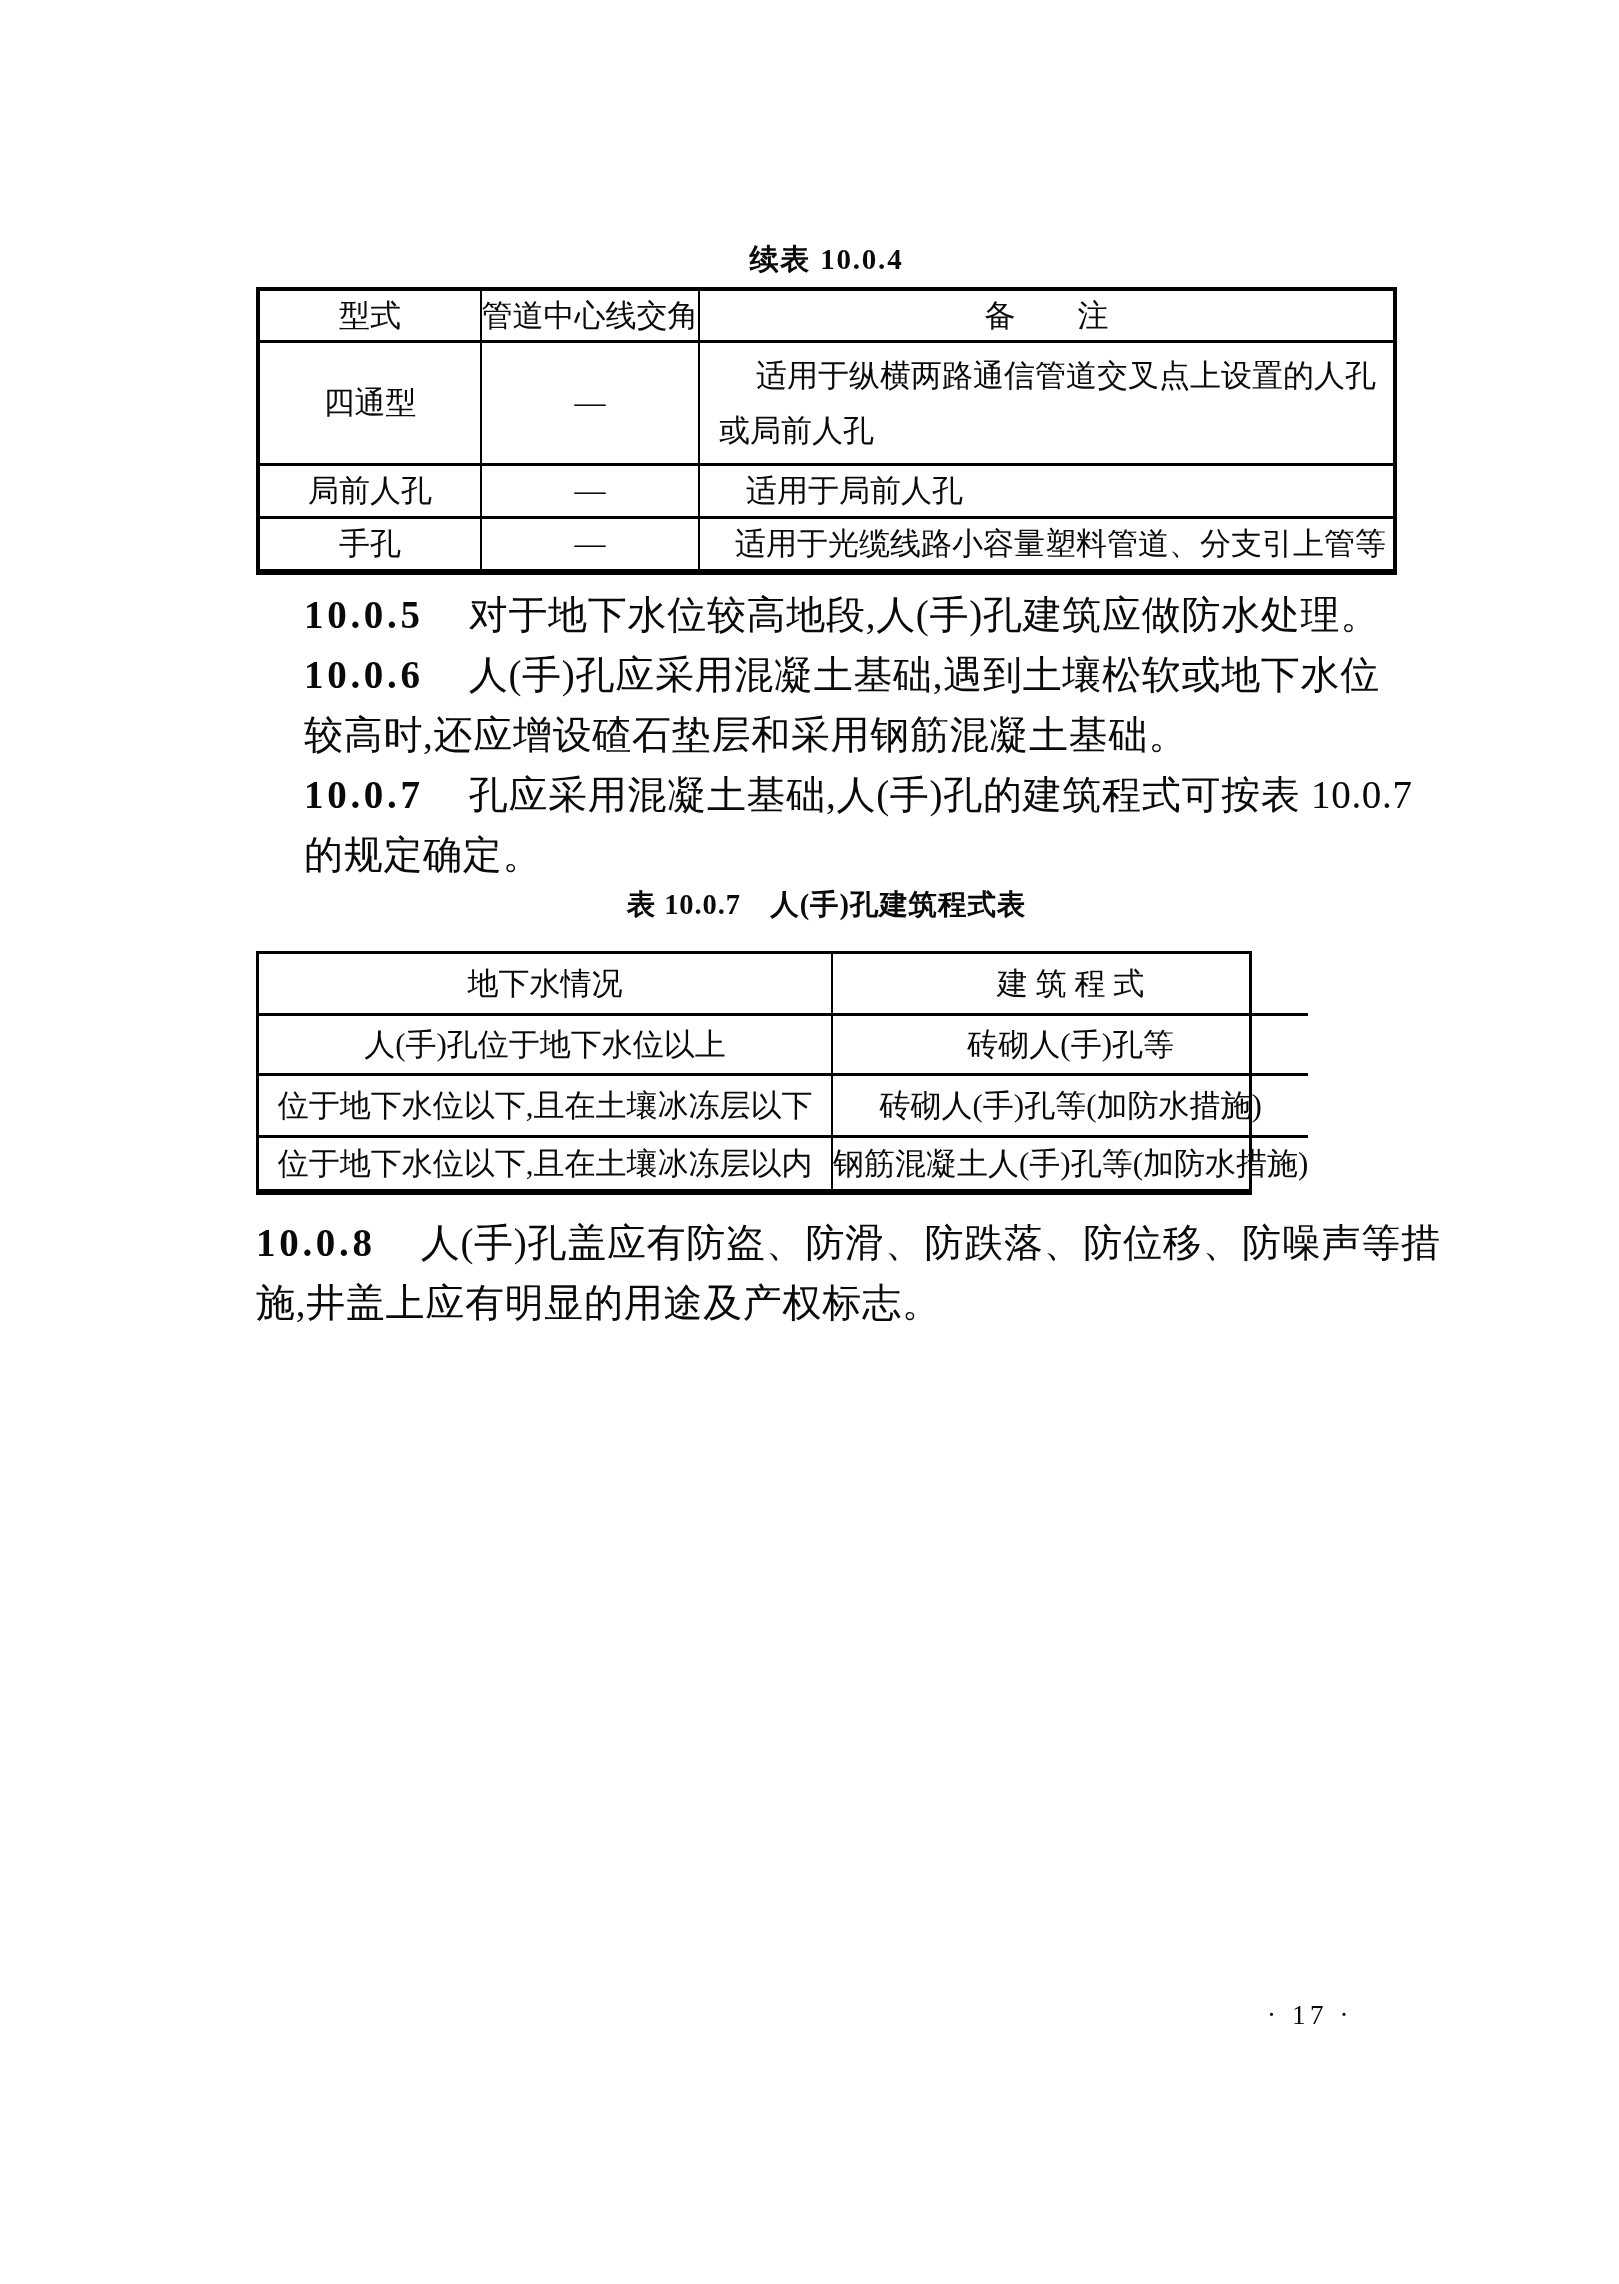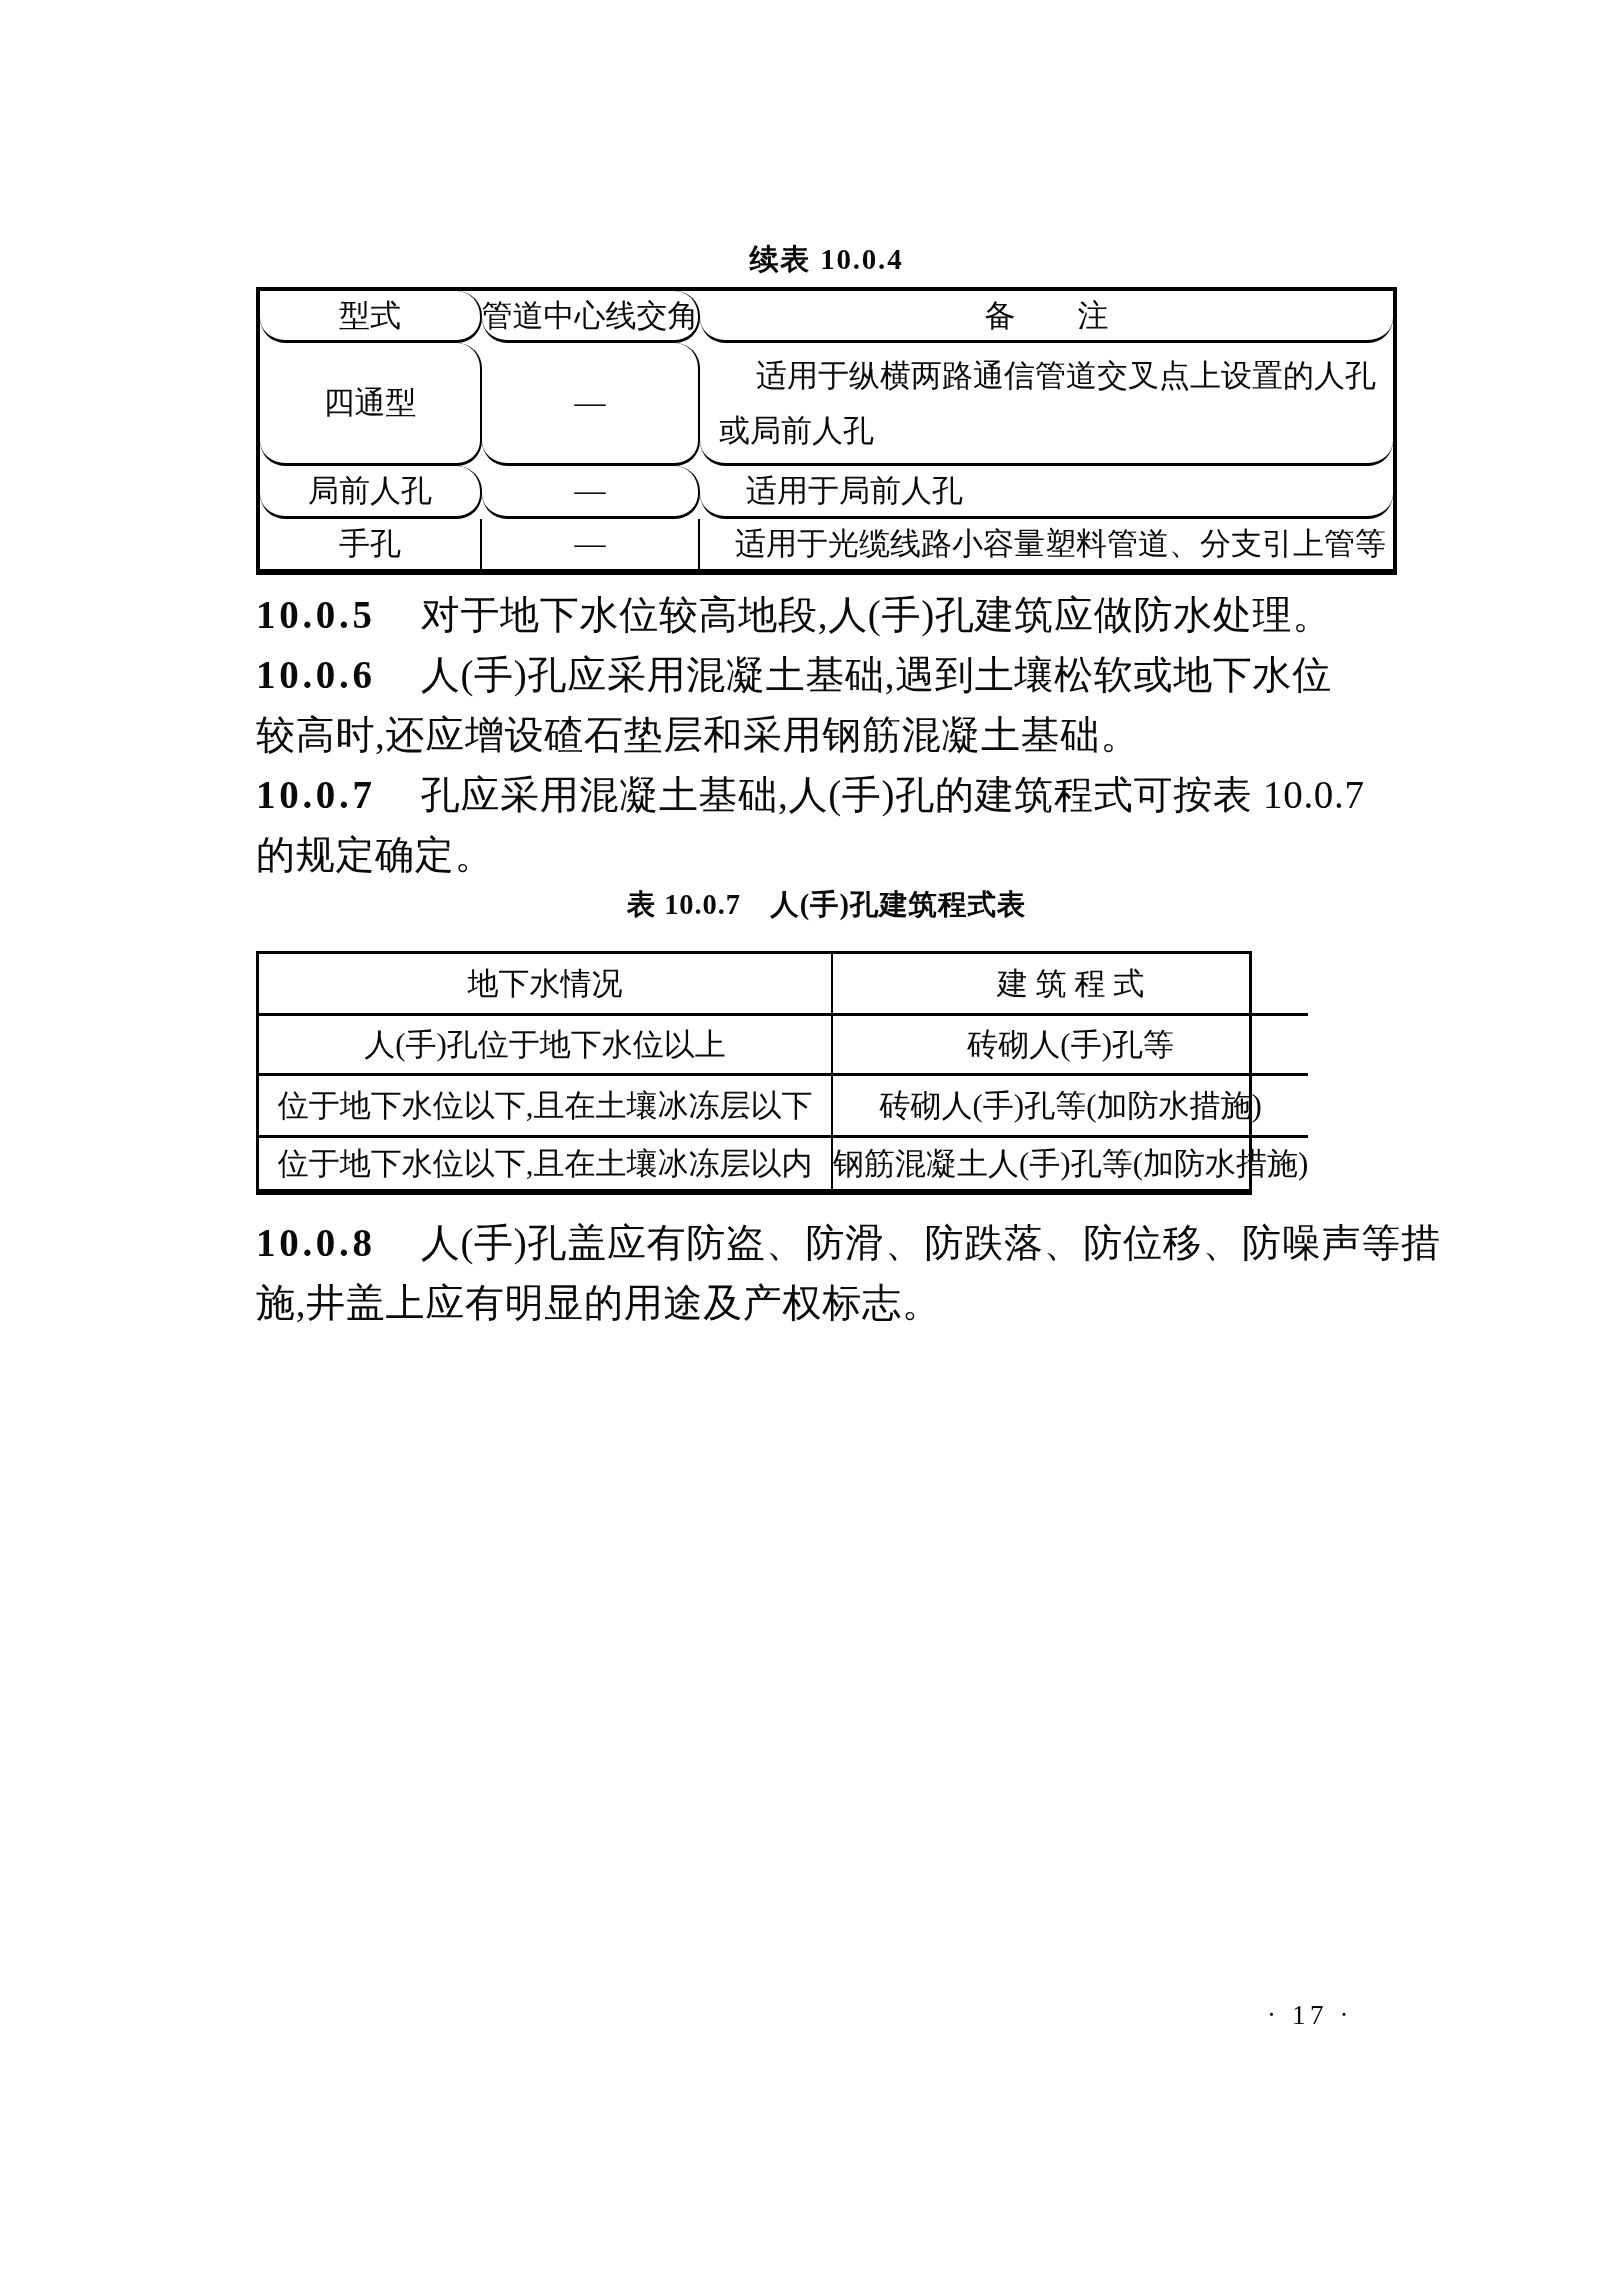--- a/index.html
+++ b/index.html
@@ -30,21 +30,21 @@
     display:grid;
     grid-template-columns:222px 218px 1fr;
     grid-template-rows:52px 123px 53px 1fr;
     font-size:31px;
   }
   .t1 .cell {
     display:flex; align-items:center; justify-content:center;
     box-sizing:border-box; white-space:nowrap;
   }
   .t1 .vr  { border-right:2.3px solid #000; }
-  .t1 .hr  { border-bottom:3.2px solid #000;border-radius:25px; }
+  .t1 .hr  { border-bottom:3.2px solid #000; }
   .t1 .remark {
     justify-content:flex-start;
     padding-left:19px;
   }
   .t1 .remark-multi {
     flex-direction:column; align-items:flex-start; justify-content:center;
   }
   .t1 .remark-multi .ln { line-height:55px; white-space:nowrap; }
   .t1 .remark-multi .indent { text-indent:37px; }
   .t1 .pad100 { padding-left:46px; }
@@ -66,21 +66,21 @@
     box-sizing:border-box; white-space:nowrap;
   }
   .t2 .vr { border-right:2.3px solid #000; }
   .t2 .hr { border-bottom:3.2px solid #000; }
 
   
   .clauses {
     position:absolute; left:256px; width:1149px;
     font-size:39px; line-height:60px; letter-spacing:0.7px;
   }
-  .cl-a { top:585px; }
+  .cl-a { top:585px;margin-left:48px; }
   .cl-b { top:1213px; }
   .clauses .ln { white-space:nowrap; }
   .clause-num {
     font-weight:bold;
     letter-spacing:3.7px;
     margin-right:45px;
   }
 
   
   .page-num {

